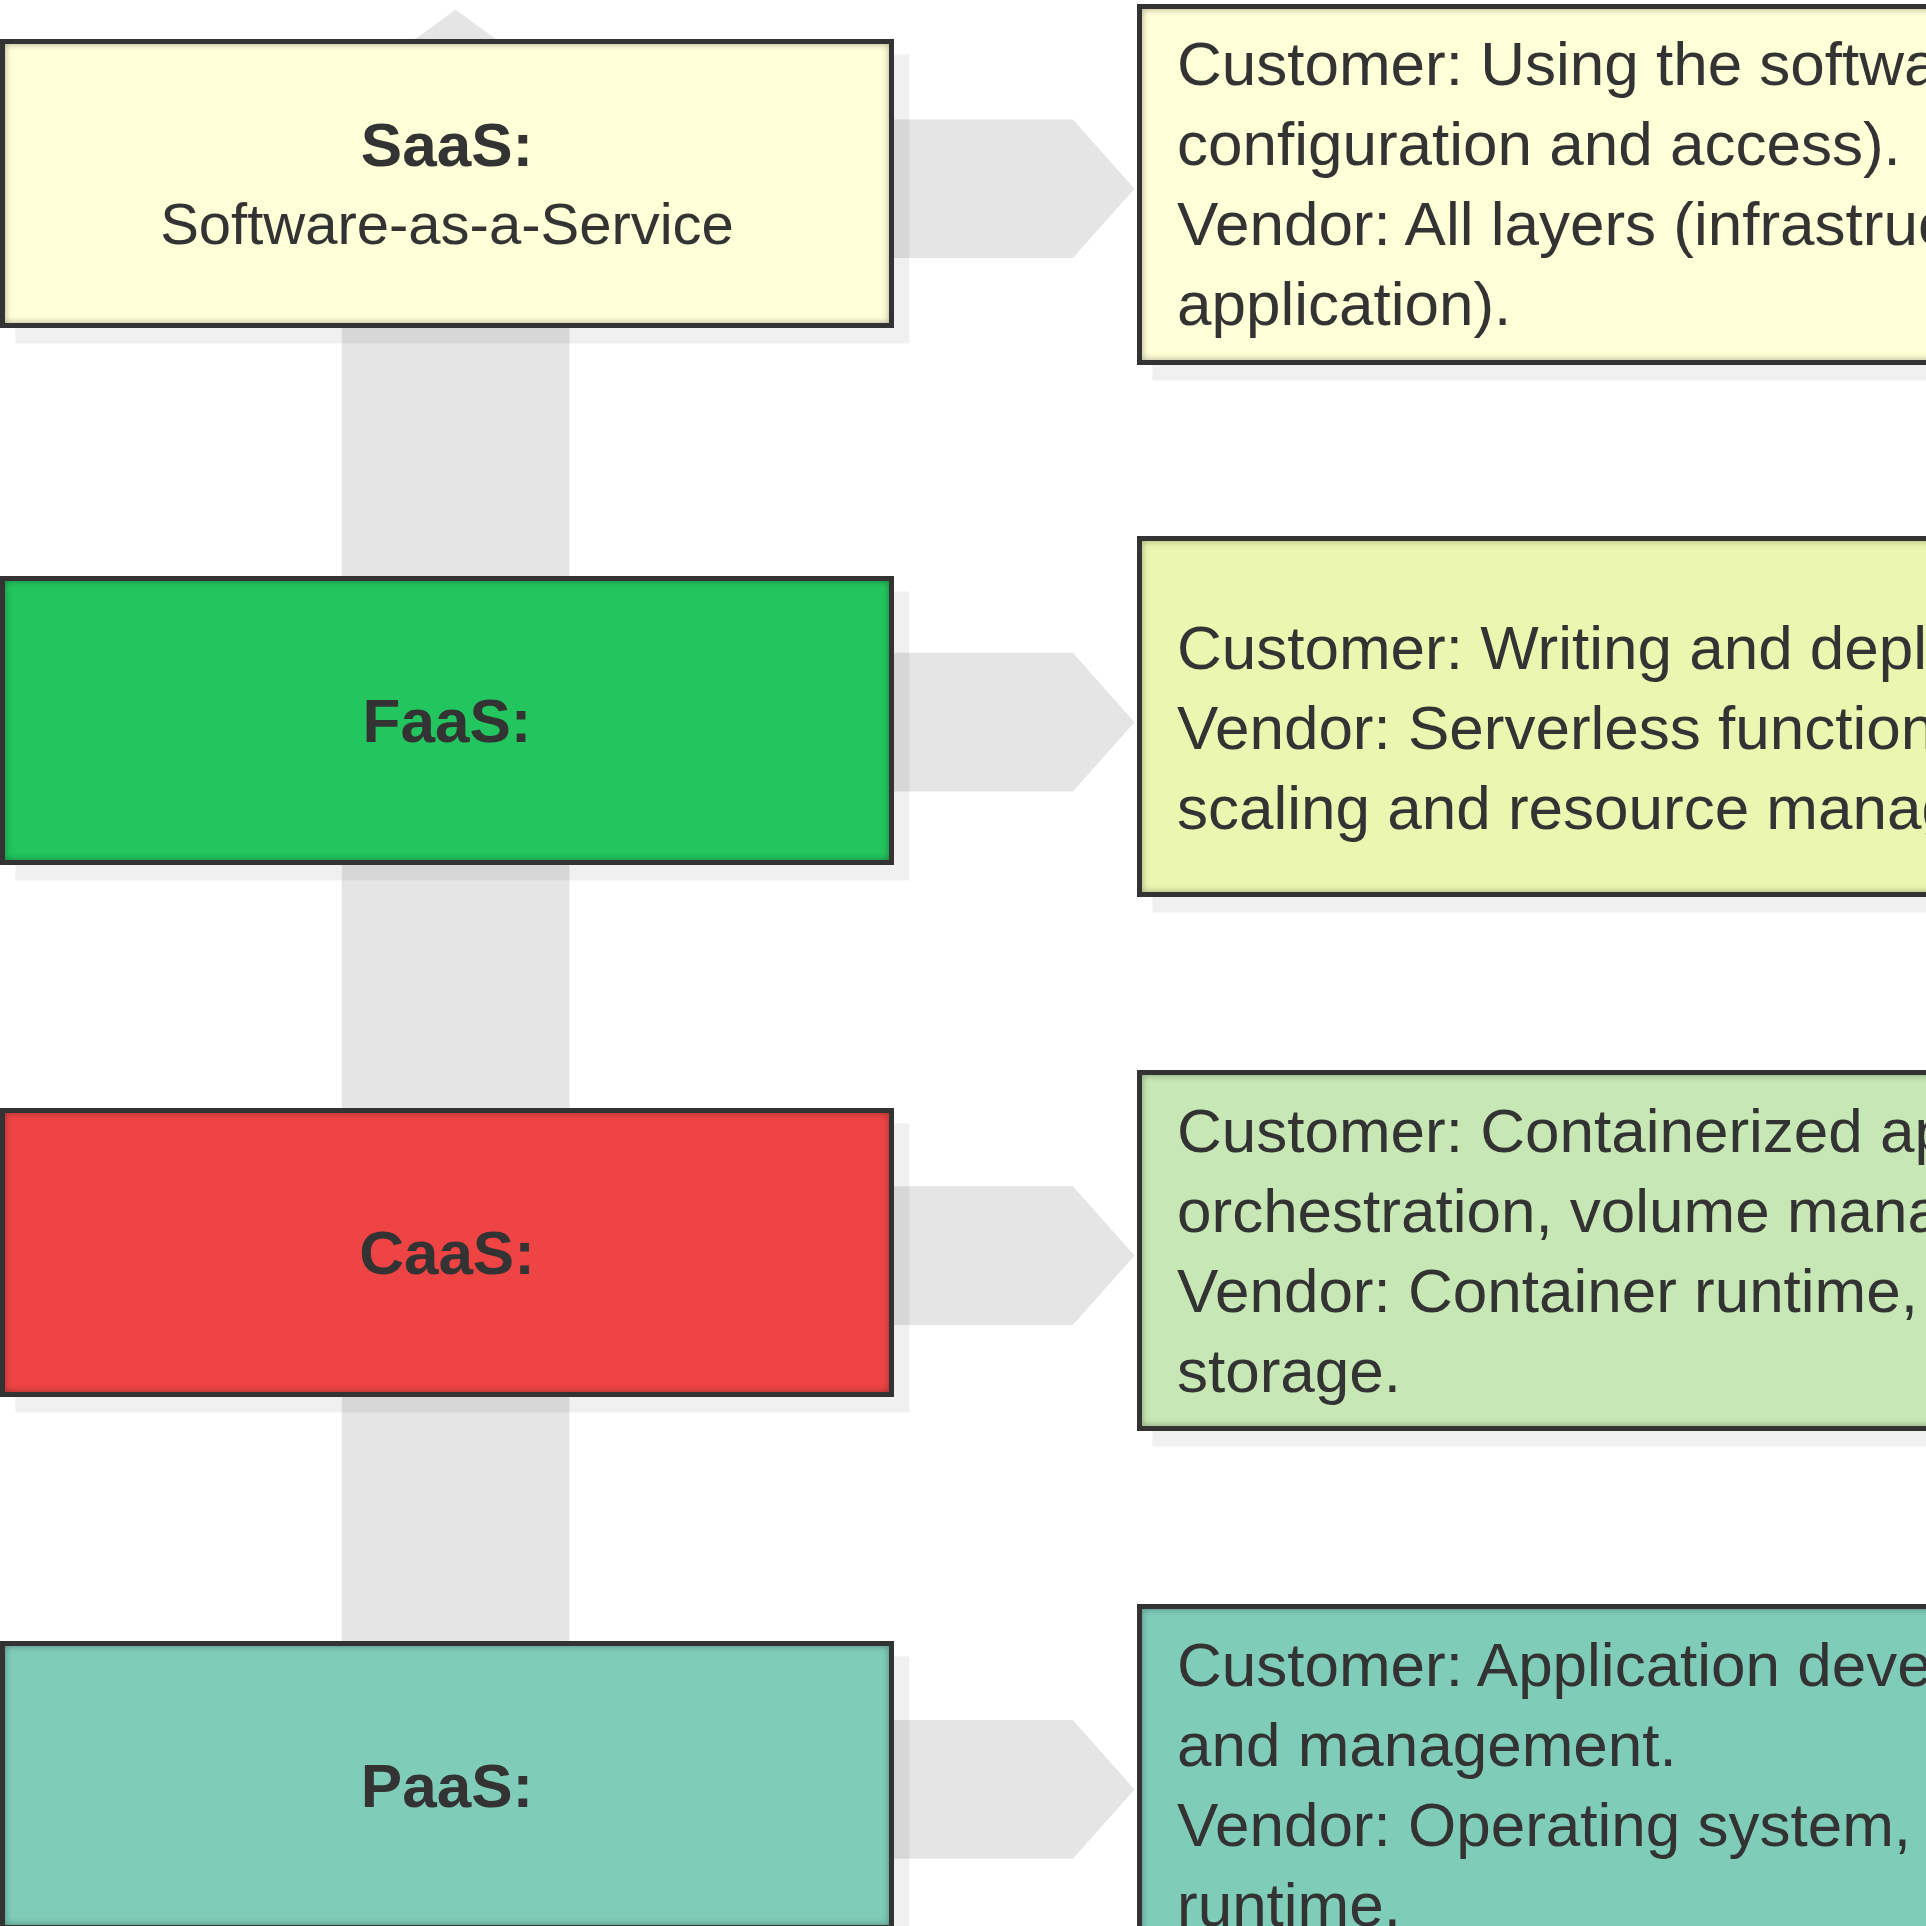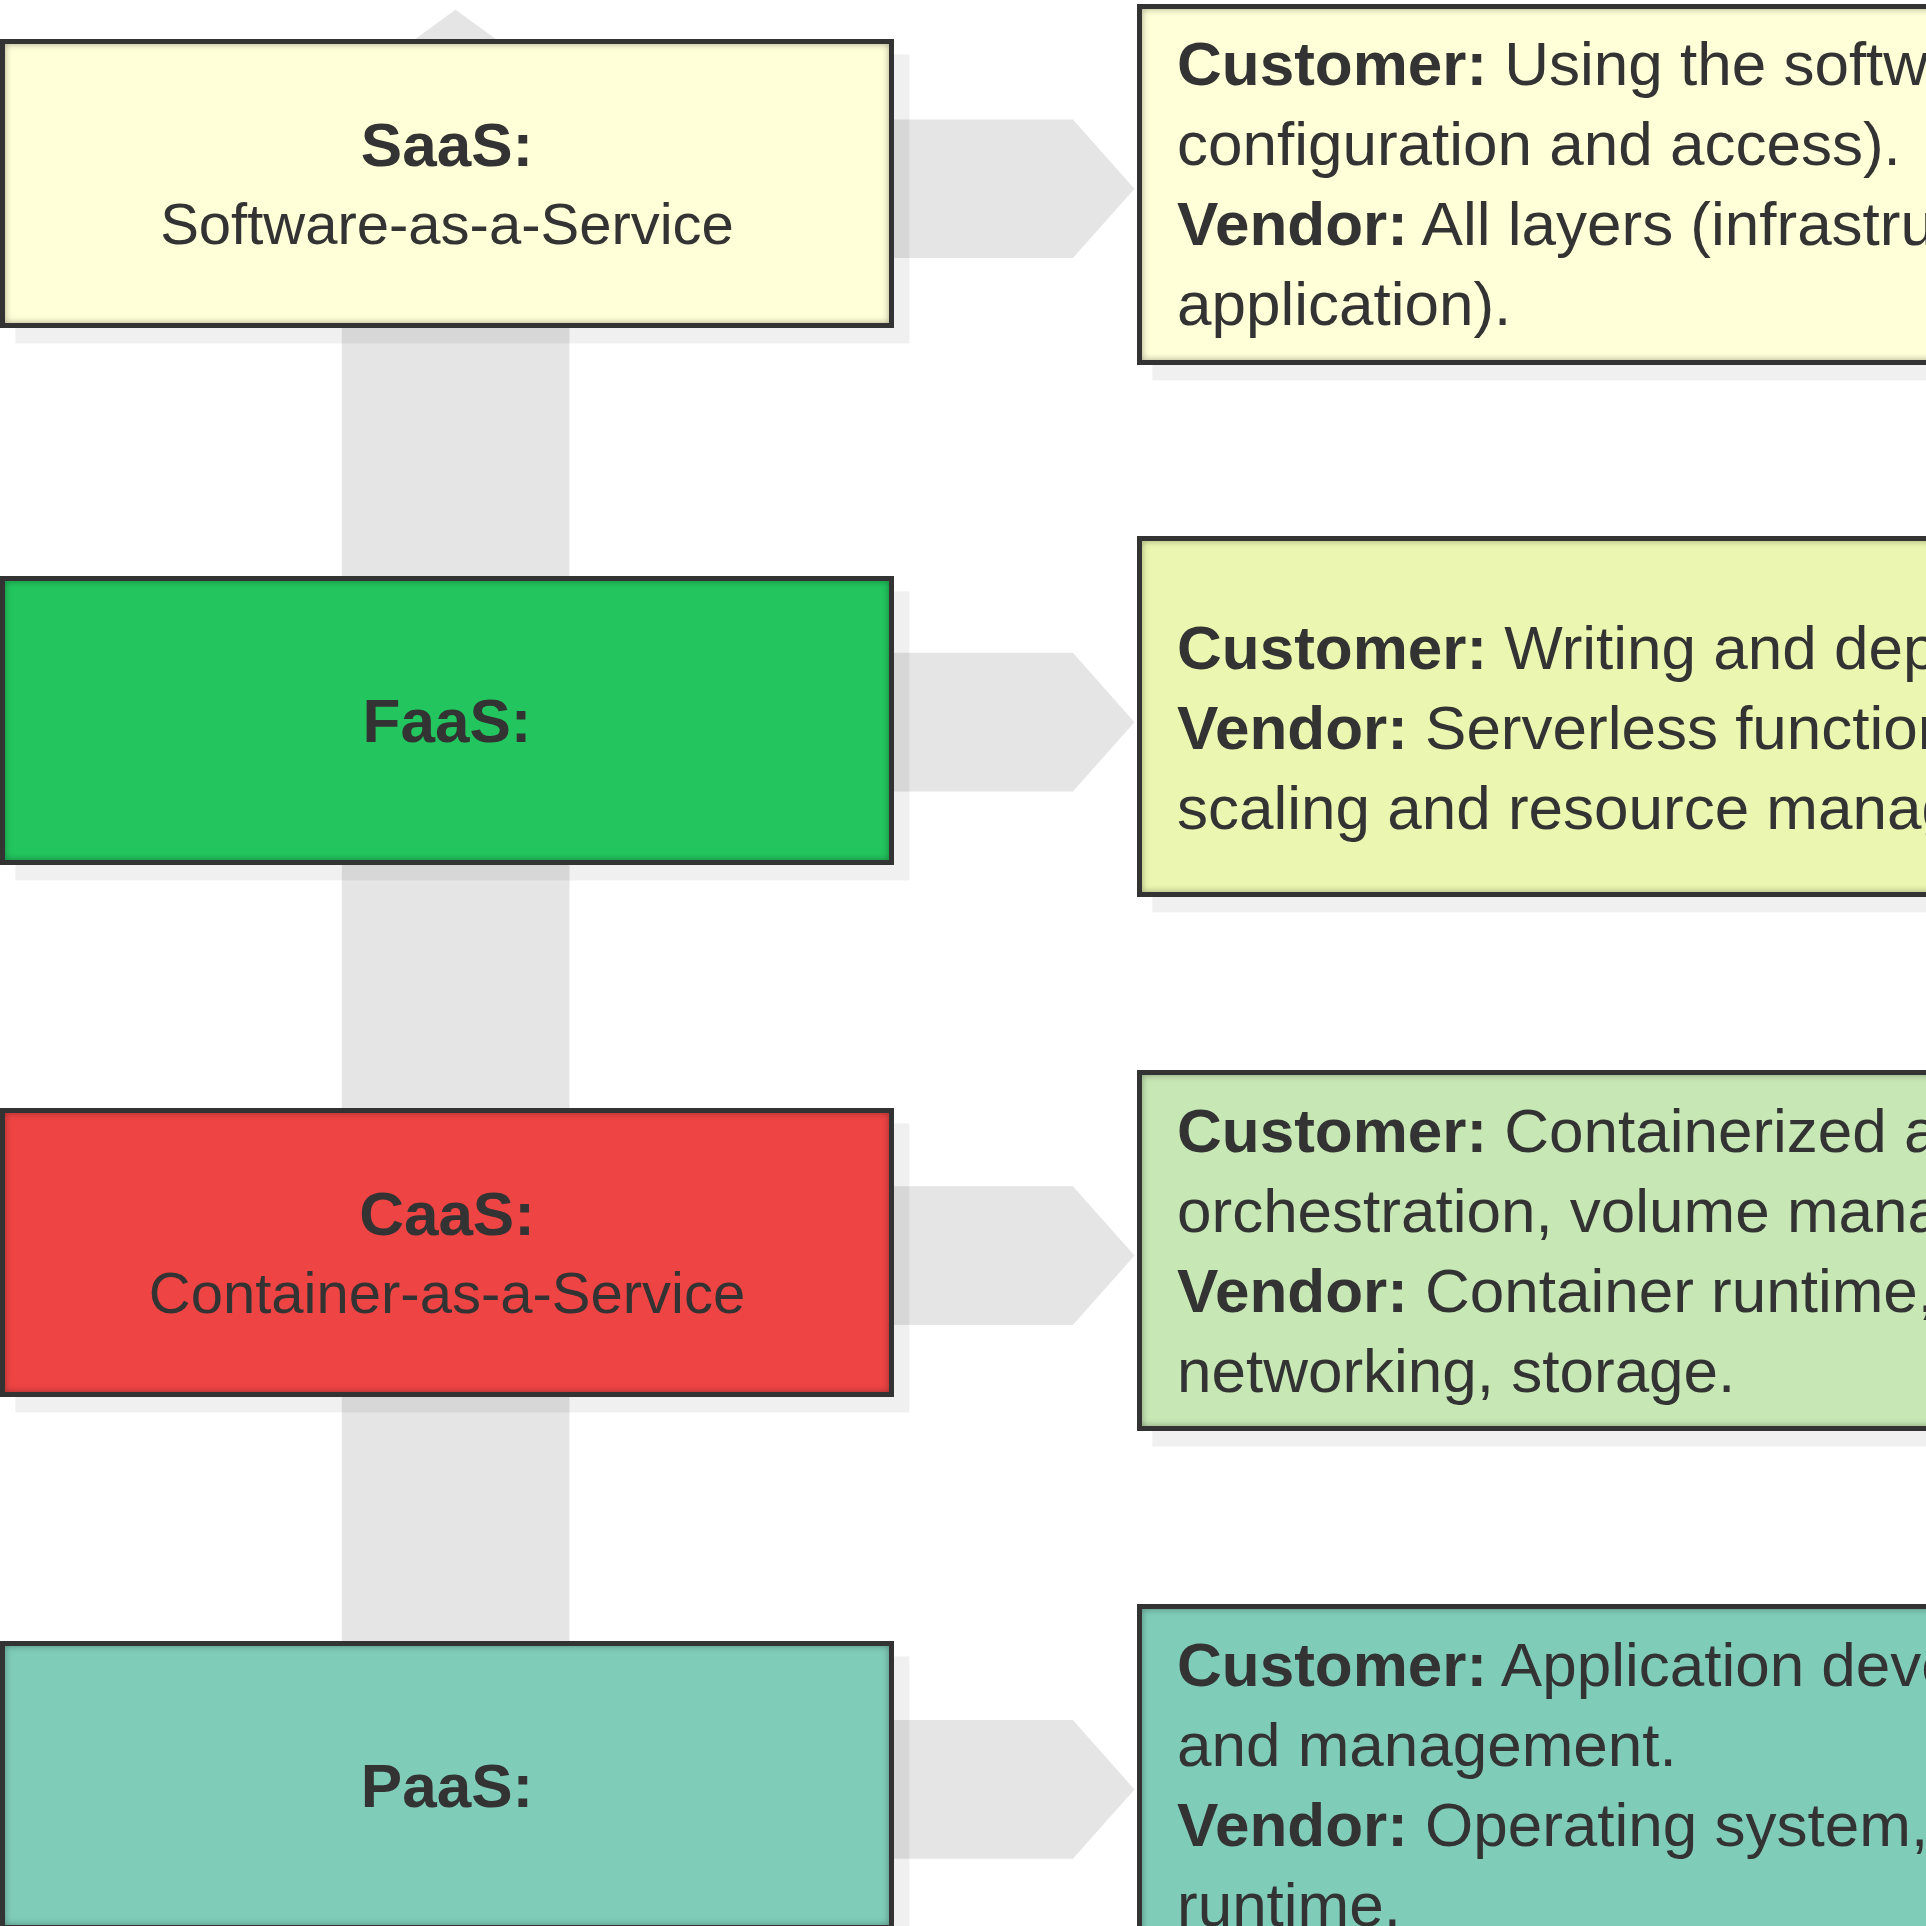--- a/index.html
+++ b/index.html
@@ -8,21 +8,21 @@
   .bg-svg { position: absolute; left: 0; top: 0; }
   .box { position: absolute; box-sizing: border-box; border: 5.4px solid #333333;
          box-shadow: 15.4px 15.4px 0 rgba(0,0,0,0.06), inset 0 0 7px rgba(0,0,0,0.35); }
   .left-box { left: 0; width: 894px; height: 289px; display: flex; flex-direction: column;
               align-items: center; justify-content: center; text-align: center; }
   .left-box .abbr { font-weight: bold; font-size: 62px; line-height: 79px; }
   .left-box .full { font-size: 58px; line-height: 79px; }
   .right-box { left: 1137px; width: 1487px; height: 361px; padding: 23px 35px 0 35px;
                display: flex; flex-direction: column; justify-content: center; }
   .right-box p { margin: 0; font-size: 62px; line-height: 80px; }
-  .right-box b { font-weight: bold; }
+  .right-box b { font-weight: normal; }
 </style>
 </head>
 <body>
 
 <svg class="bg-svg" width="3079" height="2564" viewBox="0 0 7993 6657">
   <polygon points="887,6657 887,240 1182,25 1478,240 1478,6657" fill="#e5e5e5"></polygon>
   <polygon points="2320,310 2785,310 2945,490 2785,670 2320,670" fill="#e5e5e5"></polygon>
   <polygon points="2320,1695 2785,1695 2945,1875 2785,2055 2320,2055" fill="#e5e5e5"></polygon>
   <polygon points="2320,3080 2785,3080 2945,3260 2785,3440 2320,3440" fill="#e5e5e5"></polygon>
   <polygon points="2320,4466 2785,4466 2945,4646 2785,4826 2320,4826" fill="#e5e5e5"></polygon>
@@ -42,21 +42,20 @@
 <div class="box left-box" style="top:576px; background:#22c55e;">
   <div class="abbr">FaaS:</div>
 </div>
 <div class="box right-box" style="top:536px; background:#ebf7b0;">
   <p><b>Customer:</b><span> Writing and deploying functions.</span></p>
   <p><b>Vendor:</b><span> Serverless function execution, platform scaling and resource management.</span></p>
 </div>
 
 <div class="box left-box" style="top:1108px; background:#ef4444;">
   <div class="abbr">CaaS:</div>
-  <div class="full">Container-as-a-Service</div>
 </div>
 <div class="box right-box" style="top:1070px; background:#c7e8b4; padding-top:0;">
   <p><b>Customer:</b><span> Containerized applications and orchestration, volume management.</span></p>
   <p><b>Vendor:</b><span> Container runtime, scheduling, networking, storage.</span></p>
 </div>
 
 <div class="box left-box" style="top:1641px; background:#7fccb9;">
   <div class="abbr">PaaS:</div>
 </div>
 <div class="box right-box" style="top:1604px; background:#7fccb9; padding-top:0;">

